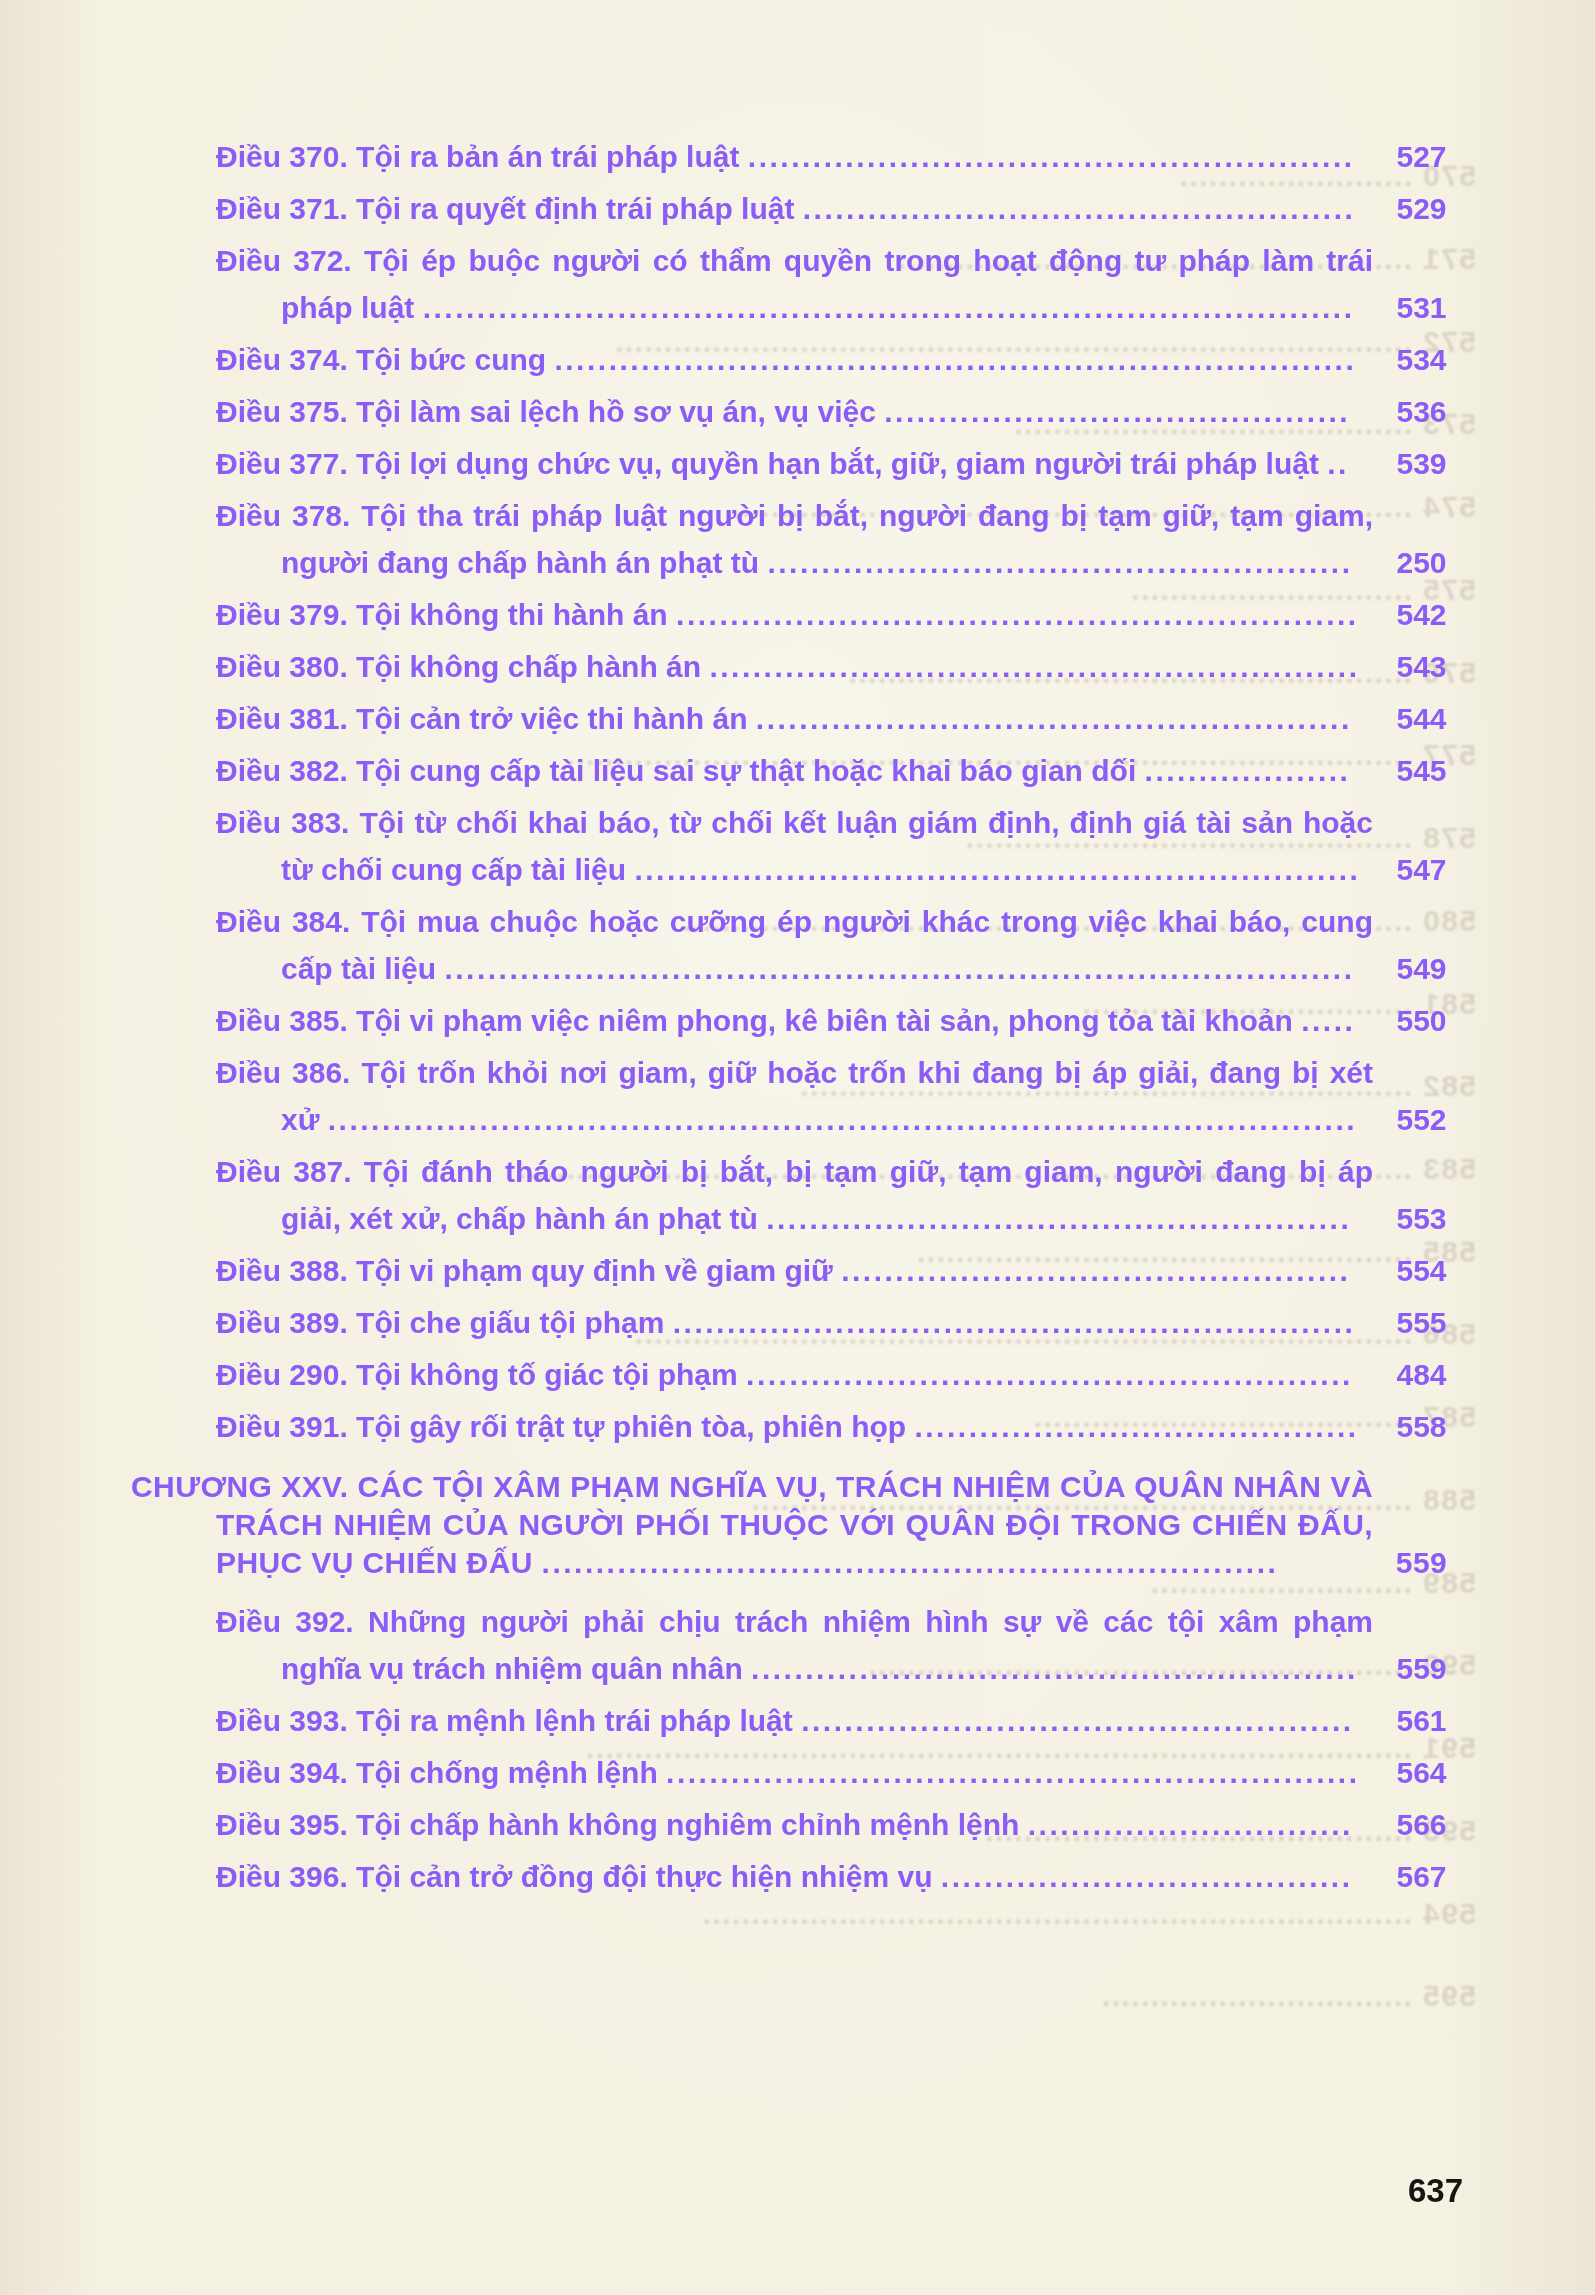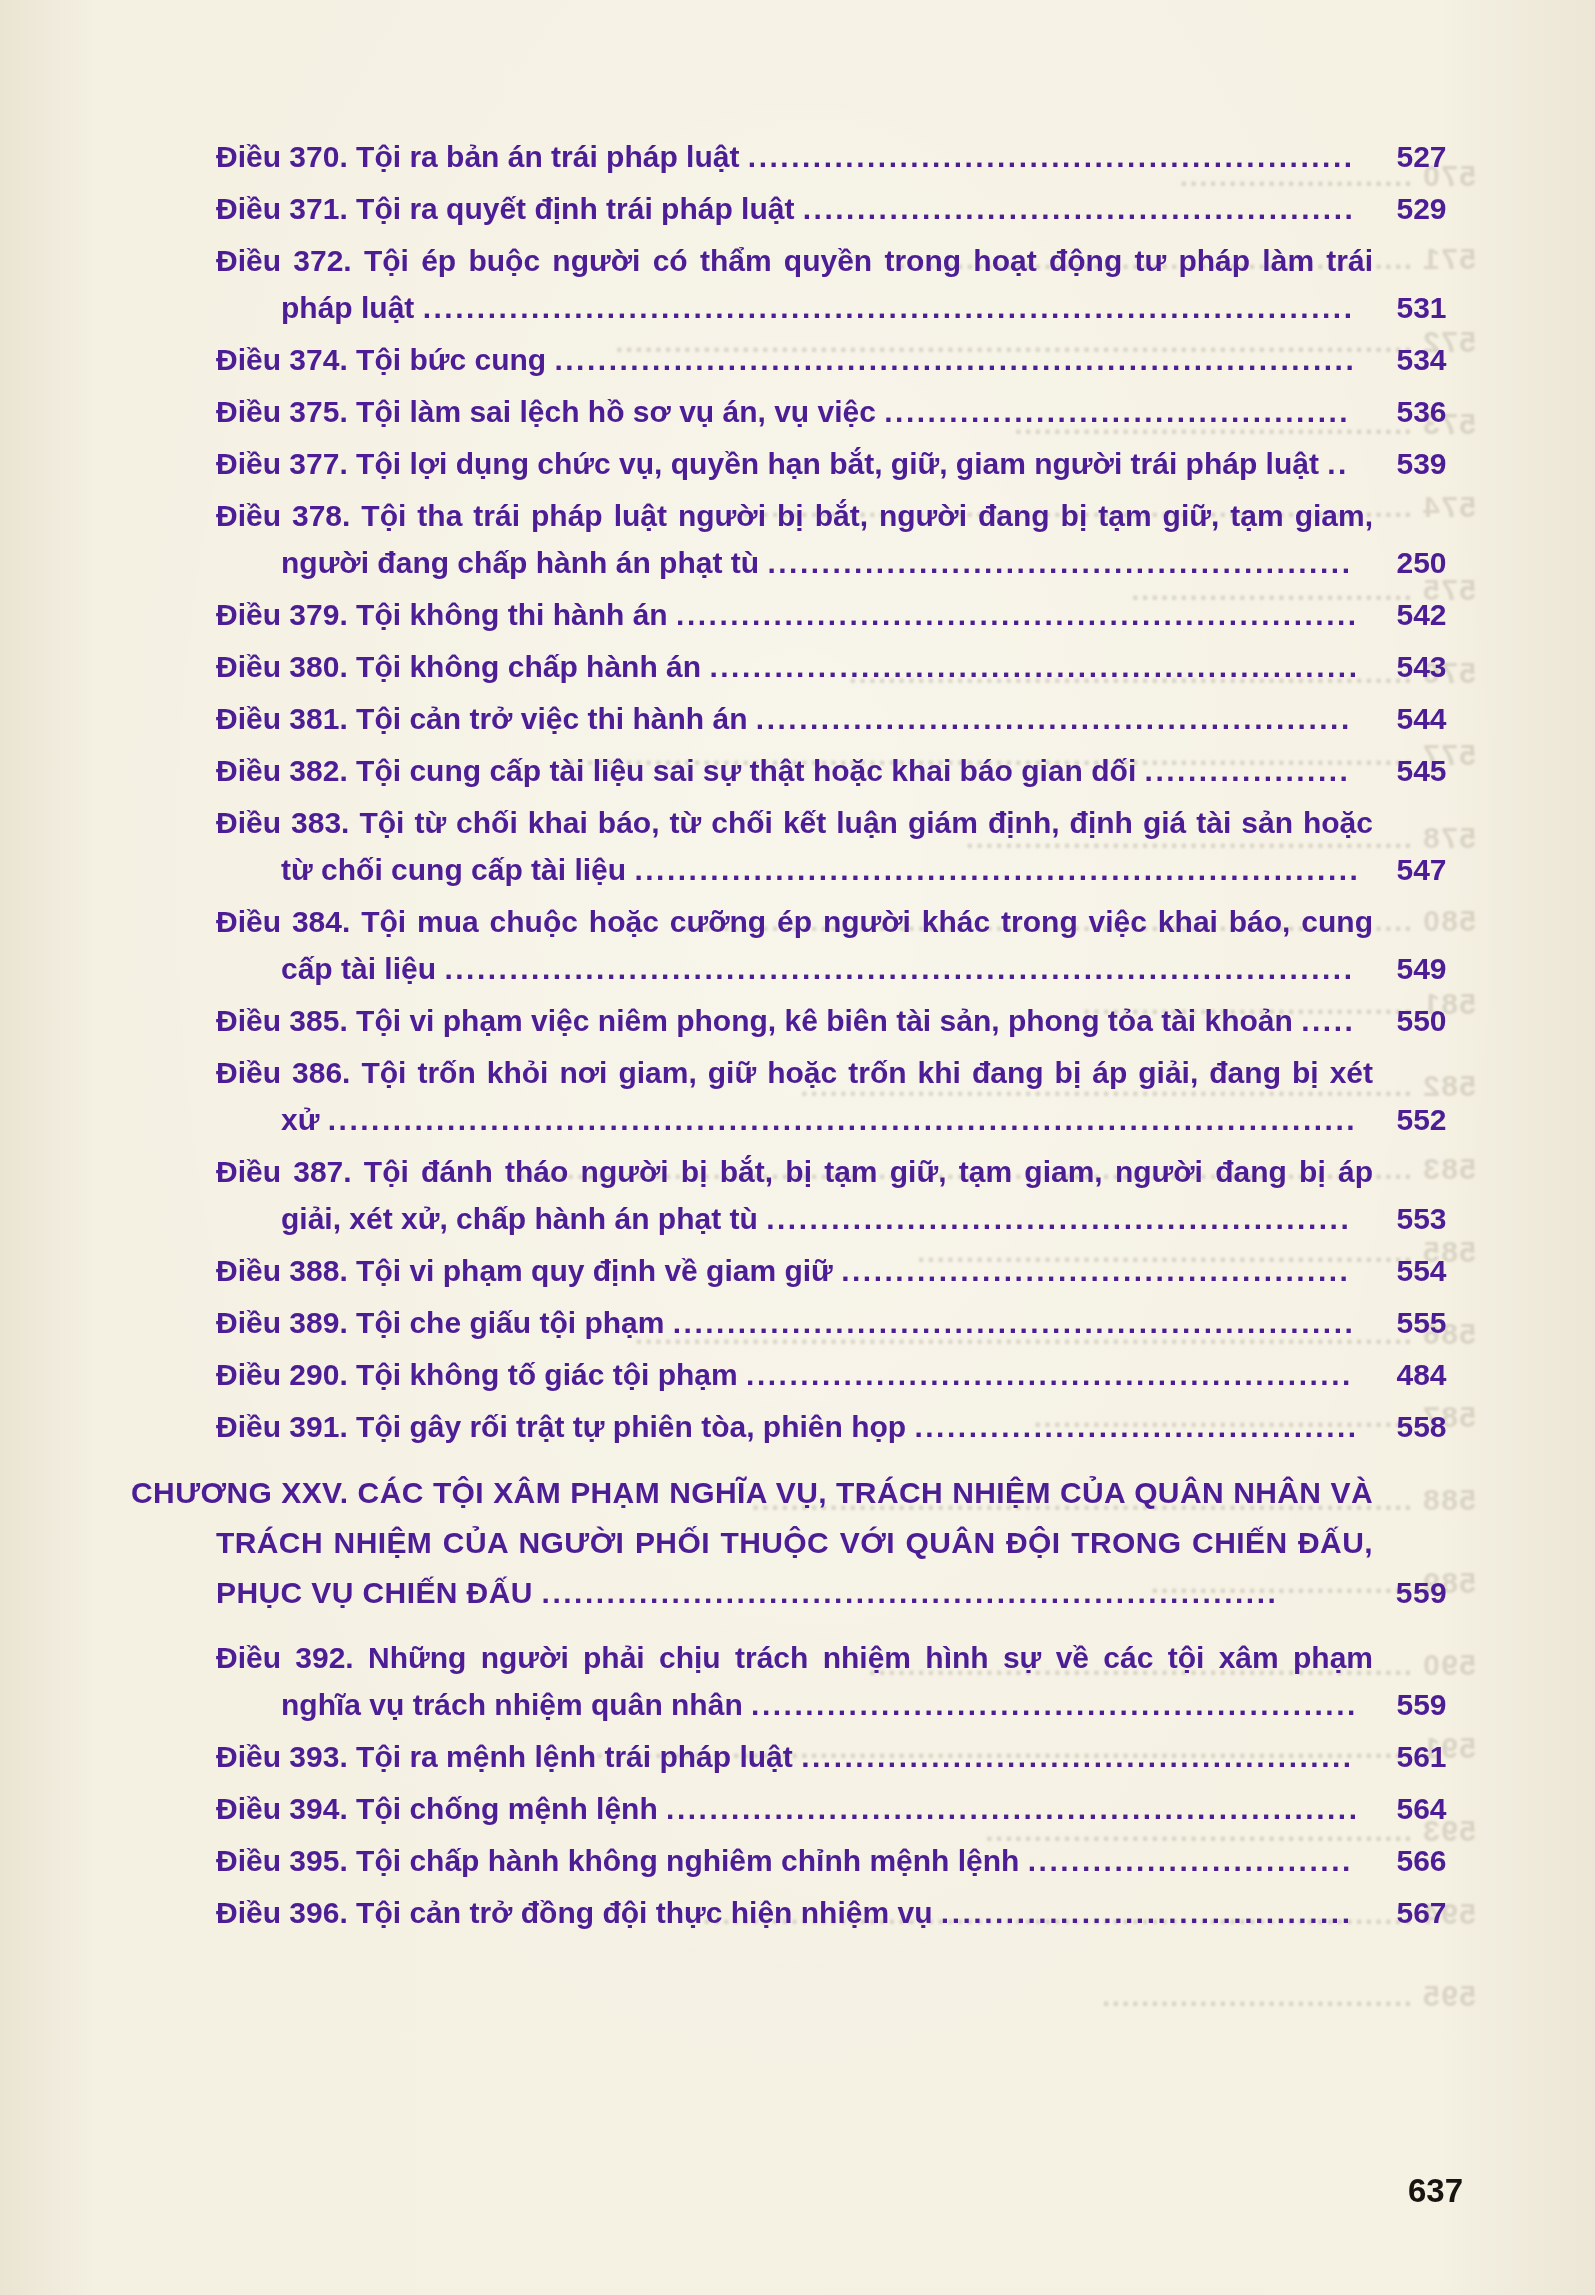--- a/index.html
+++ b/index.html
@@ -45,36 +45,36 @@
   .entry {
     position: relative;
     font-size: 30px;
     line-height: 47px;
     font-weight: 700;
     text-align: justify;
     padding-left: 65px;
     padding-right: 93px;
     text-indent: -65px;
     margin-bottom: 5px;
-    color: #4c1d95;
+    color: #8b5cf6;
   }
   .entry .dots { letter-spacing: 2.5px; }
   .entry .page {
     position: absolute;
     right: 0;
     bottom: 0;
     width: 89px;
     text-align: center;
     text-indent: 0;
   }
   .entry.chapter {
     margin-left: -85px;
     padding-left: 85px;
     text-indent: -85px;
-    line-height: 50px;
+    line-height: 38px;
     margin-top: 18.4px;
     margin-bottom: 15.6px;
     letter-spacing: 0.4px;
   }
 
   
   .folio {
     position: absolute;
     top: 2172px;
     right: 132px;

